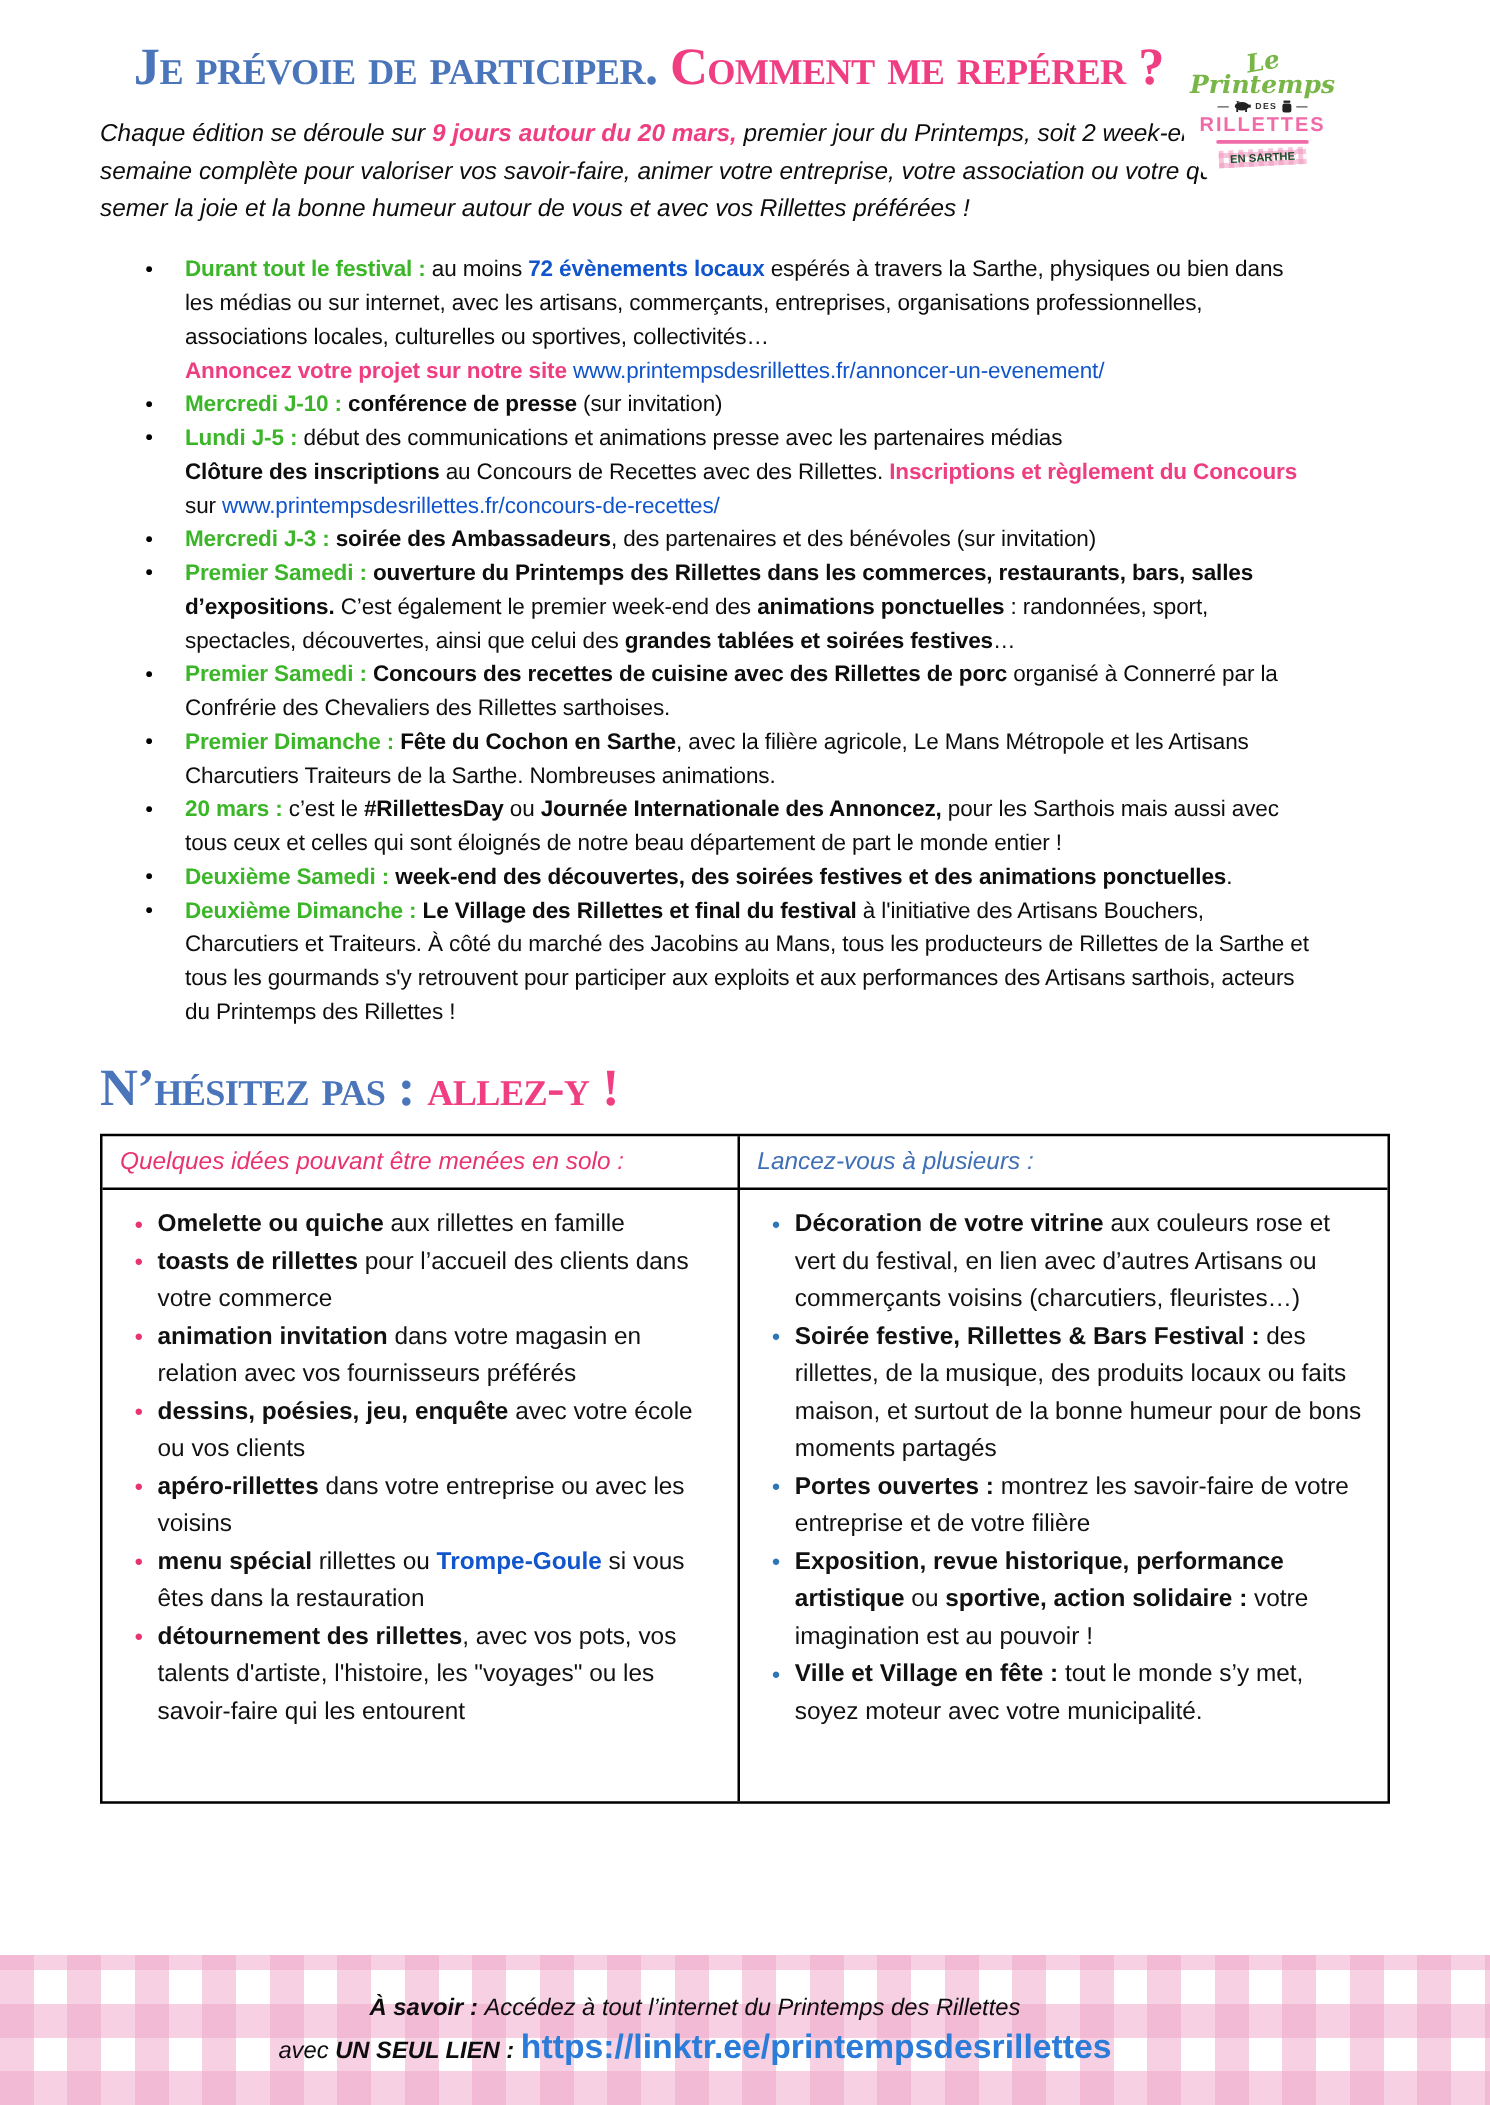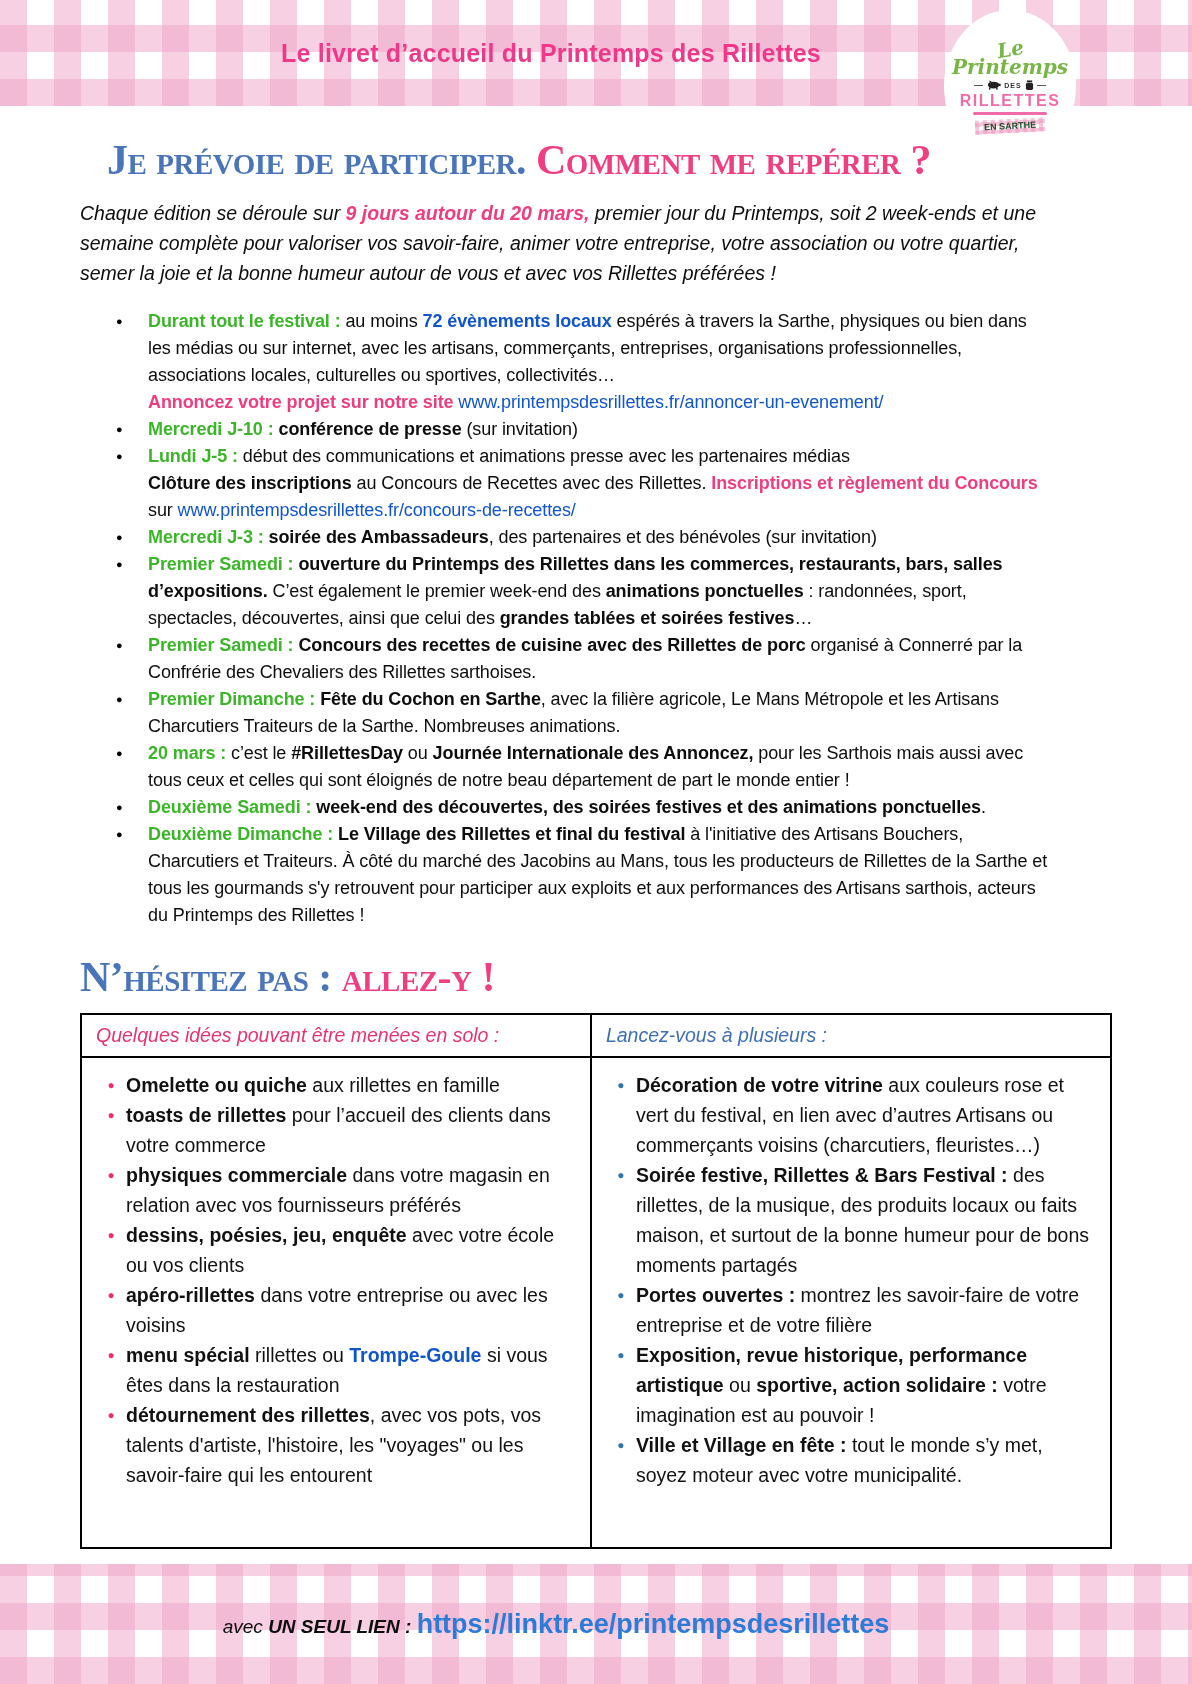--- a/index.html
+++ b/index.html
@@ -67,23 +67,20 @@
   .footer{position:absolute;left:0;right:0;bottom:0;height:120px;display:flex;flex-direction:column;
       align-items:center;justify-content:center;gap:4px;}
   .f1{font-style:italic;font-size:19px;color:#0d0d0d;padding-right:80px;}
   .f2{font-style:italic;font-size:19px;color:#0d0d0d;padding-right:80px;}
 </style>
 </head>
 <body>
 
 <div class="page">
 
-  <div class="top-band gingham">
-    <div class="band-title">Le livret d’accueil du Printemps des Rillettes</div>
-  </div>
 
   <div class="logo">
     <div class="logo-le">Le</div>
     <div class="logo-printemps">Printemps</div>
     <div class="logo-des-row">
       <svg width="15" height="10" viewBox="0 0 16 10">
         <ellipse cx="8" cy="5" rx="6" ry="3.6" fill="#222"></ellipse>
         <rect x="13" y="3.6" width="2.6" height="2.6" fill="#222"></rect>
         <rect x="3.2" y="7.5" width="1.6" height="2.4" fill="#222"></rect>
         <rect x="10.8" y="7.5" width="1.6" height="2.4" fill="#222"></rect>
@@ -159,21 +156,21 @@
             <div class="tli">
               <span class="tdot">●</span>
               <div class="ttext"><span class="b">Omelette ou quiche</span><span class=""> aux rillettes en famille</span></div>
             </div>
             <div class="tli">
               <span class="tdot">●</span>
               <div class="ttext"><span class="b">toasts de rillettes</span><span class=""> pour l’accueil des clients dans votre commerce</span></div>
             </div>
             <div class="tli">
               <span class="tdot">●</span>
-              <div class="ttext"><span class="b">physiques commerciale</span><span class=""> dans votre magasin en relation avec vos fournisseurs préférés</span></div>
+              <div class="ttext"><span class="b">animation invitation</span><span class=""> dans votre magasin en relation avec vos fournisseurs préférés</span></div>
             </div>
             <div class="tli">
               <span class="tdot">●</span>
               <div class="ttext"><span class="b">dessins, poésies, jeu, enquête</span><span class=""> avec votre école ou vos clients</span></div>
             </div>
             <div class="tli">
               <span class="tdot">●</span>
               <div class="ttext"><span class="b">apéro-rillettes</span><span class=""> dans votre entreprise ou avec les voisins</span></div>
             </div>
             <div class="tli">
@@ -208,16 +205,17 @@
               <span class="tdot">●</span>
               <div class="ttext"><span class="b">Ville et Village en fête :</span><span class=""> tout le monde s’y met, soyez moteur avec votre municipalité.</span></div>
             </div>
           </div>
         </div>
     </div>
 
   </div>
 
   <div class="footer gingham">
+    <div class="f1"><span class="b">À savoir : </span><span class="">Accédez à tout l’internet du Printemps des Rillettes</span></div>
     <div class="f2"><span class="">avec </span><span class="b">UN SEUL LIEN : </span><span class="lnk lbig">https://linktr.ee/printempsdesrillettes</span></div>
   </div>
 
 </div>
 
 </body></html>

